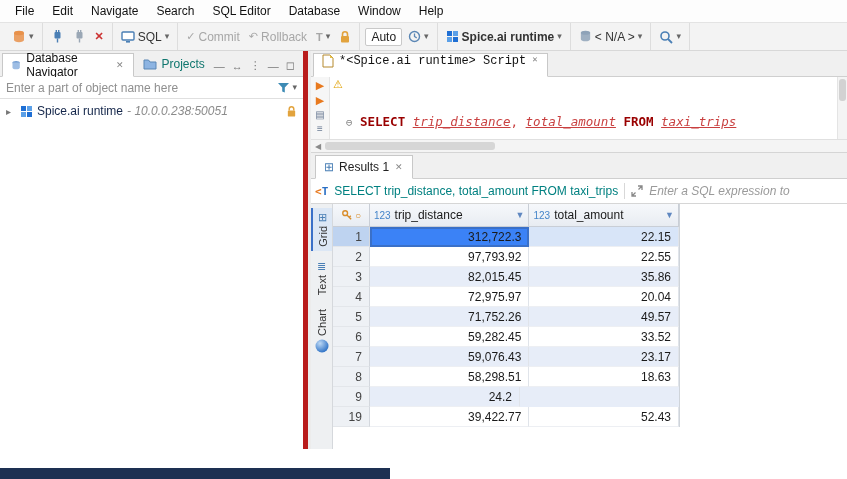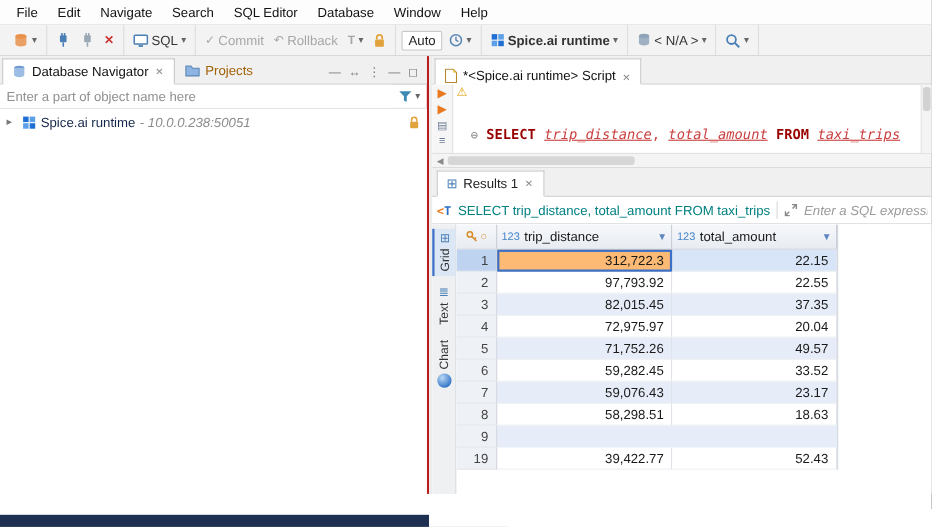--- a/index.html
+++ b/index.html
@@ -26,42 +26,42 @@
   .combo { display:flex; align-items:flex-start; gap:4px; background:#fff; border:1px solid #c9c9c9; border-radius:2px; padding:1px 5px; }
   .glyph-red { color:#cc3333; font-weight:bold; font-size:11px; }
   .glyph-gray { color:#a7a7a7; font-size:11px; }
   .bold { font-weight:bold; }
 
   
   .main { display:flex; height:398px; }
   .sash { width:3px; background:#ececec; cursor:col-resize; }
 
   
-  .left-panel { width:390px; background:#fff; border-right:2px solid #b91c1c; display:flex; flex-direction:column; }
+  .left-panel { width:308px; background:#fff; border-right:5px solid #b91c1c; display:flex; flex-direction:column; }
   .ptabs { height:26px; background:#f0f0f0; border-bottom:1px solid #cfcfcf; display:flex; align-items:flex-end; padding:0 2px; }
-  .ptab { display:flex; align-items:center; gap:5px; height:24px; padding:0 8px; color:#a16207; border:1px solid transparent; }
+  .ptab { display:flex; align-items:center; gap:5px; height:24px; padding:0 8px; color:#0f766e; border:1px solid transparent; }
   .ptab.active { background:#fff; border-color:#c8c8c8; border-bottom-color:#fff; margin-bottom:-1px; color:#111; }
   .tab-close { font-size:9px; color:#888; padding:0 1px; }
   .ptab-actions { margin-left:auto; display:flex; align-items:center; gap:7px; padding:0 6px 4px 0; color:#777; font-size:11px; }
   .filter-row { height:22px; border-bottom:1px solid #e0e0e0; display:flex; align-items:center; }
   .filter-row input { flex:1; border:none; outline:none; height:100%; padding:0 6px; font:12px "Liberation Sans",sans-serif; color:#0c4a6e; }
   .filter-row input::placeholder { color:#909090; }
   .funnel-btn { display:flex; align-items:center; gap:2px; padding:0 6px; }
   .tree { flex:1; background:#fff; padding-top:2px; }
   .tree-row { display:flex; align-items:center; gap:4px; height:20px; padding:0 6px; }
   .expander { color:#777; font-size:10px; width:10px; }
   .tree-label { color:#14264a; }
   .tree-detail { color:#8b8b8b; font-style:italic; }
   .tree-lock { margin-left:auto; }
   .bottom-strip { position:absolute; left:0; bottom:0; width:390px; height:11px; background:#1d3052; }
 
   
   .right-panel { flex:1; display:flex; flex-direction:column; min-width:0; }
   .etabs { height:26px; background:#f0f0f0; border-bottom:1px solid #cfcfcf; display:flex; align-items:flex-end; padding:0 2px; }
-  .etab { display:flex; align-items:flex-end; gap:5px; height:24px; padding:0 8px; background:#fff; border:1px solid #c8c8c8; border-bottom-color:#fff; margin-bottom:-1px; color:#111; }
+  .etab { display:flex; align-items:flex-start; gap:5px; height:24px; padding:0 8px; background:#fff; border:1px solid #c8c8c8; border-bottom-color:#fff; margin-bottom:-1px; color:#111;font-family:Liberation Mono, monospace; }
 
   
   .editor-body { height:62px; display:flex; background:#fff; }
   .ed-toolbar { width:19px; background:#f6f6f6; border-right:1px solid #e4e4e4; display:flex; flex-direction:column; align-items:center; padding-top:3px; gap:4px; }
   .ed-icon { font-size:10px; line-height:1; color:#6b7c95; }
   .ed-icon.play { color:#e8791e; font-size:11px; }
   .ed-gutter { width:16px; display:flex; flex-direction:column; align-items:center; padding-top:2px; }
   .warn-icon { color:#e0a000; font-size:11px; line-height:1; }
   .code { flex:1; font-family:"DejaVu Sans Mono", monospace; font-size:12.5px; line-height:17px; padding-top:2px; white-space:pre; overflow:hidden; }
   .code-line .fold { display:inline-block; width:14px; color:#888; font-size:11px; }
@@ -103,21 +103,21 @@
   .col-name { flex:1; color:#1a1a1a; }
   .sort-tri { color:#5f87c0; font-size:9px; }
   .gbody .grow { display:flex; height:20px; }
   .gbody .grow:nth-child(odd) { background:#e7edf8; }
   .gbody .grow:nth-child(even) { background:#fff; }
   .gnum { width:37px; background:#eef1f5; border-right:1px solid #d4d8de; border-bottom:1px solid #e3e6ea; display:flex; align-items:center; justify-content:flex-end; padding-right:7px; color:#444; }
   .gcell { display:flex; align-items:center; justify-content:flex-end; padding:0 7px; border-right:1px solid #e0e4ea; border-bottom:1px solid #edeff3; color:#1a1a1a; }
   .gcell.c1 { width:160px; } .gcell.c2 { width:150px; }
   .grow.sel { background:#d8e5f8 !important; }
   .grow.sel .gnum { background:#bed3f0; }
-  .gcell.focus { outline:2px solid #3a70c8; outline-offset:-2px; background:#fdba74; }
+  .gcell.focus { outline:2px solid #3a70c8; outline-offset:-2px; background:#3b82f6; }
 
   svg { display:block; }
 </style>
 </head>
 <body>
 
 <div class="window">
 
 
   <div class="menubar">
@@ -405,21 +405,21 @@
                 <div class="gcell c2">22.15</div>
               </div>
               <div class="grow">
                 <div class="gnum">2</div>
                 <div class="gcell c1">97,793.92</div>
                 <div class="gcell c2">22.55</div>
               </div>
               <div class="grow">
                 <div class="gnum">3</div>
                 <div class="gcell c1">82,015.45</div>
-                <div class="gcell c2">37.35</div>
+                <div class="gcell c2">35.86</div>
               </div>
               <div class="grow">
                 <div class="gnum">4</div>
                 <div class="gcell c1">72,975.97</div>
                 <div class="gcell c2">20.04</div>
               </div>
               <div class="grow">
                 <div class="gnum">5</div>
                 <div class="gcell c1">71,752.26</div>
                 <div class="gcell c2">49.57</div>
@@ -434,20 +434,21 @@
                 <div class="gcell c1">59,076.43</div>
                 <div class="gcell c2">23.17</div>
               </div>
               <div class="grow">
                 <div class="gnum">8</div>
                 <div class="gcell c1">58,298.51</div>
                 <div class="gcell c2">18.63</div>
               </div>
               <div class="grow">
                 <div class="gnum">9</div>
+                <div class="gcell c2">24.2</div>
               </div>
               <div class="grow">
                 <div class="gnum">19</div>
                 <div class="gcell c1">39,422.77</div>
                 <div class="gcell c2">52.43</div>
               </div>
             </div>
           </div>
         </div>
       </div>

